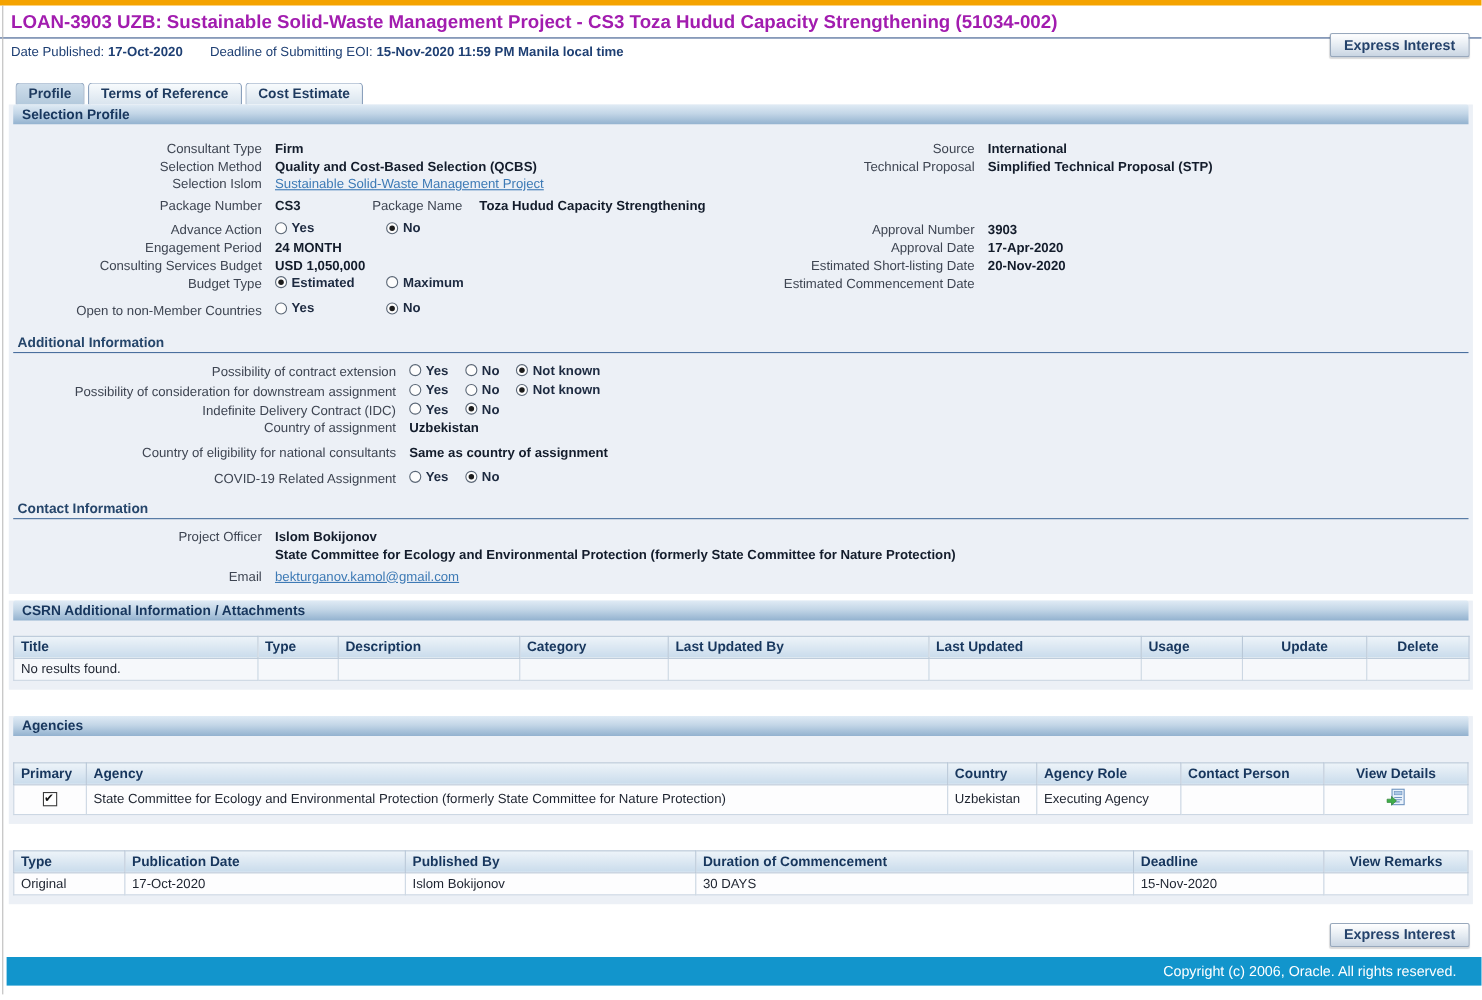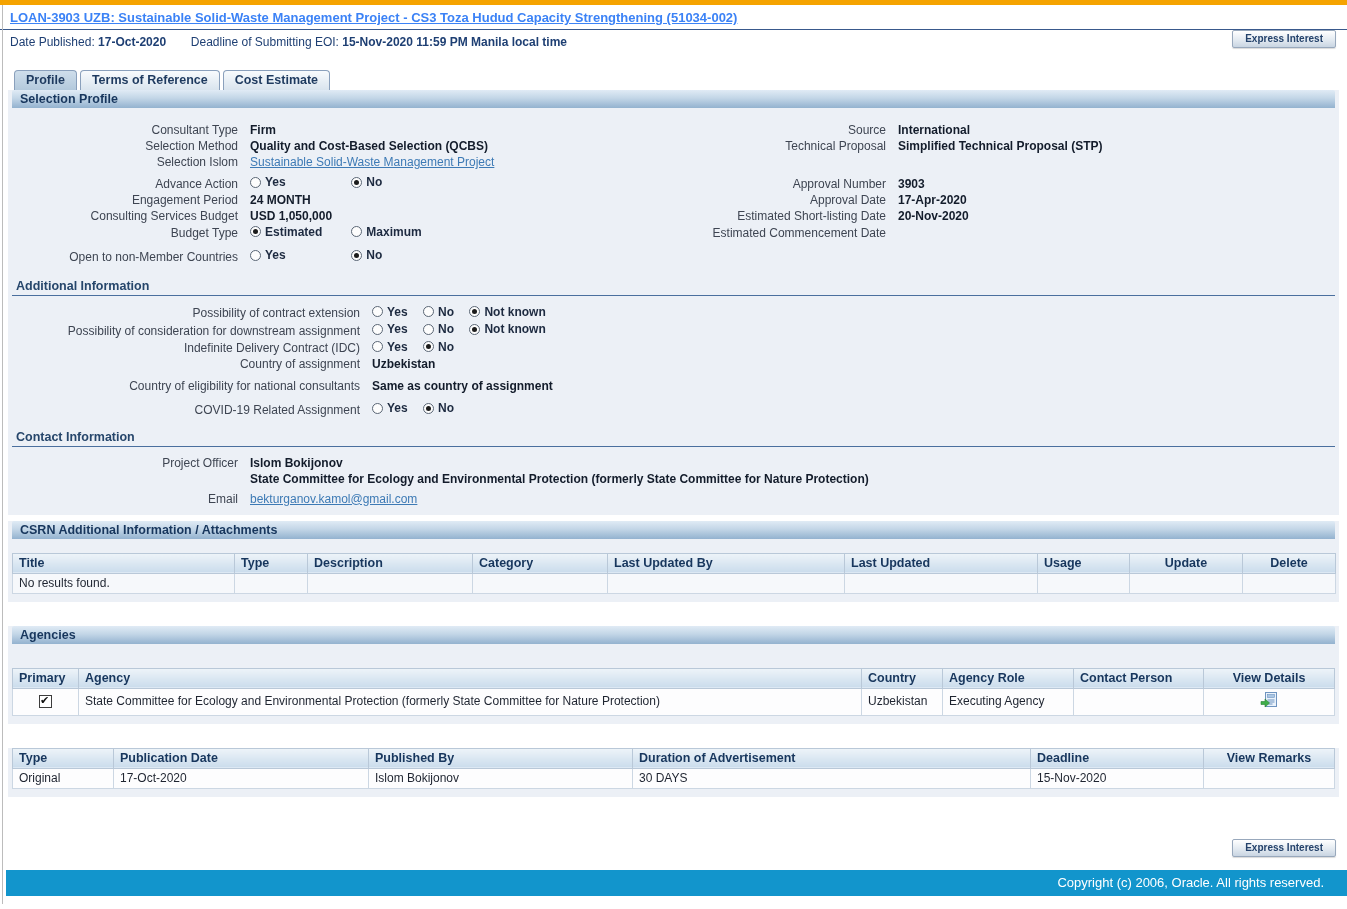--- a/index.html
+++ b/index.html
@@ -6,33 +6,33 @@
   html,body { margin:0; padding:0; }
   body {
     width:1347px; height:909px; position:relative; overflow:hidden;
     background:#ffffff; font-family:"Liberation Sans","DejaVu Sans",sans-serif;
     font-size:12px; color:#16202e;
   }
   .orange-bar { height:5px; background:#f5a300; }
   .left-edge { position:absolute; left:2px; top:5px; width:1px; height:899px; background:#bcbcbc; }
 
   .page-title {
-    margin:5px 10px 0 10px; font-size:13px; font-weight:bold; color:#3b82f6;
-    text-decoration:underline; white-space:nowrap;
+    margin:5px 10px 0 10px; font-size:17px; font-weight:bold; color:#a21caf;
+    white-space:nowrap;
   }
   .title-rule { border-bottom:1px solid #39598c; margin-top:4px; }
   .date-row { margin:5px 10px 0 10px; font-size:12px; color:#1e3f73; }
   .date-row .dlab { font-weight:normal; }
   .date-row .dval { font-weight:bold; }
   .date-gap { display:inline-block; width:18px; }
 
   .btn {
     display:inline-block; background:linear-gradient(#ffffff,#e3eaf1 55%,#c9d5e2);
     border:1px solid #98a8bc; border-radius:2px; color:#24426b; font-weight:bold;
-    font-size:10px; padding:2px 12px 3px; cursor:pointer; font-family:inherit;
+    font-size:13px; padding:2px 12px 3px; cursor:pointer; font-family:inherit;
     box-shadow:0 1px 1px rgba(0,0,0,0.15);
   }
   .express-top { position:absolute; top:30px; right:11px; }
   .express-bottom { position:absolute; top:839px; right:11px; }
 
   .tabs { margin:21px 0 0 14px; display:flex; }
   .tab {
     padding:2px 11px 3px; border:1px solid #8aa0bc; border-bottom:none;
     border-radius:4px 4px 0 0; background:linear-gradient(#f8fbfd,#d9e4ee);
     font-weight:bold; color:#1e3a5f; margin-right:3px; font-size:12.5px; cursor:pointer;
@@ -129,20 +129,30 @@
     </div>
     <div class="frow">
       <span class="flabel">Selection Method</span>
       <span class="fvalue">Quality and Cost-Based Selection (QCBS)</span>
       <span class="flabel">Technical Proposal</span>
       <span class="fvalue">Simplified Technical Proposal (STP)</span>
     </div>
     <div class="frow">
       <span class="flabel">Selection Islom</span>
       <span class="fvalue"><a class="link">Sustainable Solid-Waste Management Project</a></span>
+      <span></span>
+        <span></span>
+    </div>
+    <div class="frow gap4">
+      <span class="flabel">Package Number</span>
+      <span>
+        <span class="pkg-val">CS3</span>
+        <span class="pkg-lab">Package Name</span>
+        <span class="fvalue">Toza Hudud Capacity Strengthening</span>
+      </span>
       <span></span>
         <span></span>
     </div>
     <div class="frow gap4">
       <span class="flabel">Advance Action</span>
       <span class="radios">
         <span class="radio w">
           <span class="rb"></span>
           <span class="rlab">Yes</span>
         </span>
@@ -381,21 +391,21 @@
         <col style="width:264px">
       <col style="width:398px">
         <col style="width:173px">
         <col style="width:131px">
     </colgroup>
     <thead>
       <tr>
         <th>Type</th>
         <th>Publication Date</th>
         <th>Published By</th>
-        <th>Duration of Advertisement</th>
+        <th>Duration of Commencement</th>
         <th>Deadline</th>
         <th class="ctr">View Remarks</th>
       </tr>
     </thead>
     <tbody>
       <tr class="rowwhite">
         <td>Original</td>
         <td>17-Oct-2020</td>
         <td>Islom Bokijonov</td>
         <td>30 DAYS</td>

